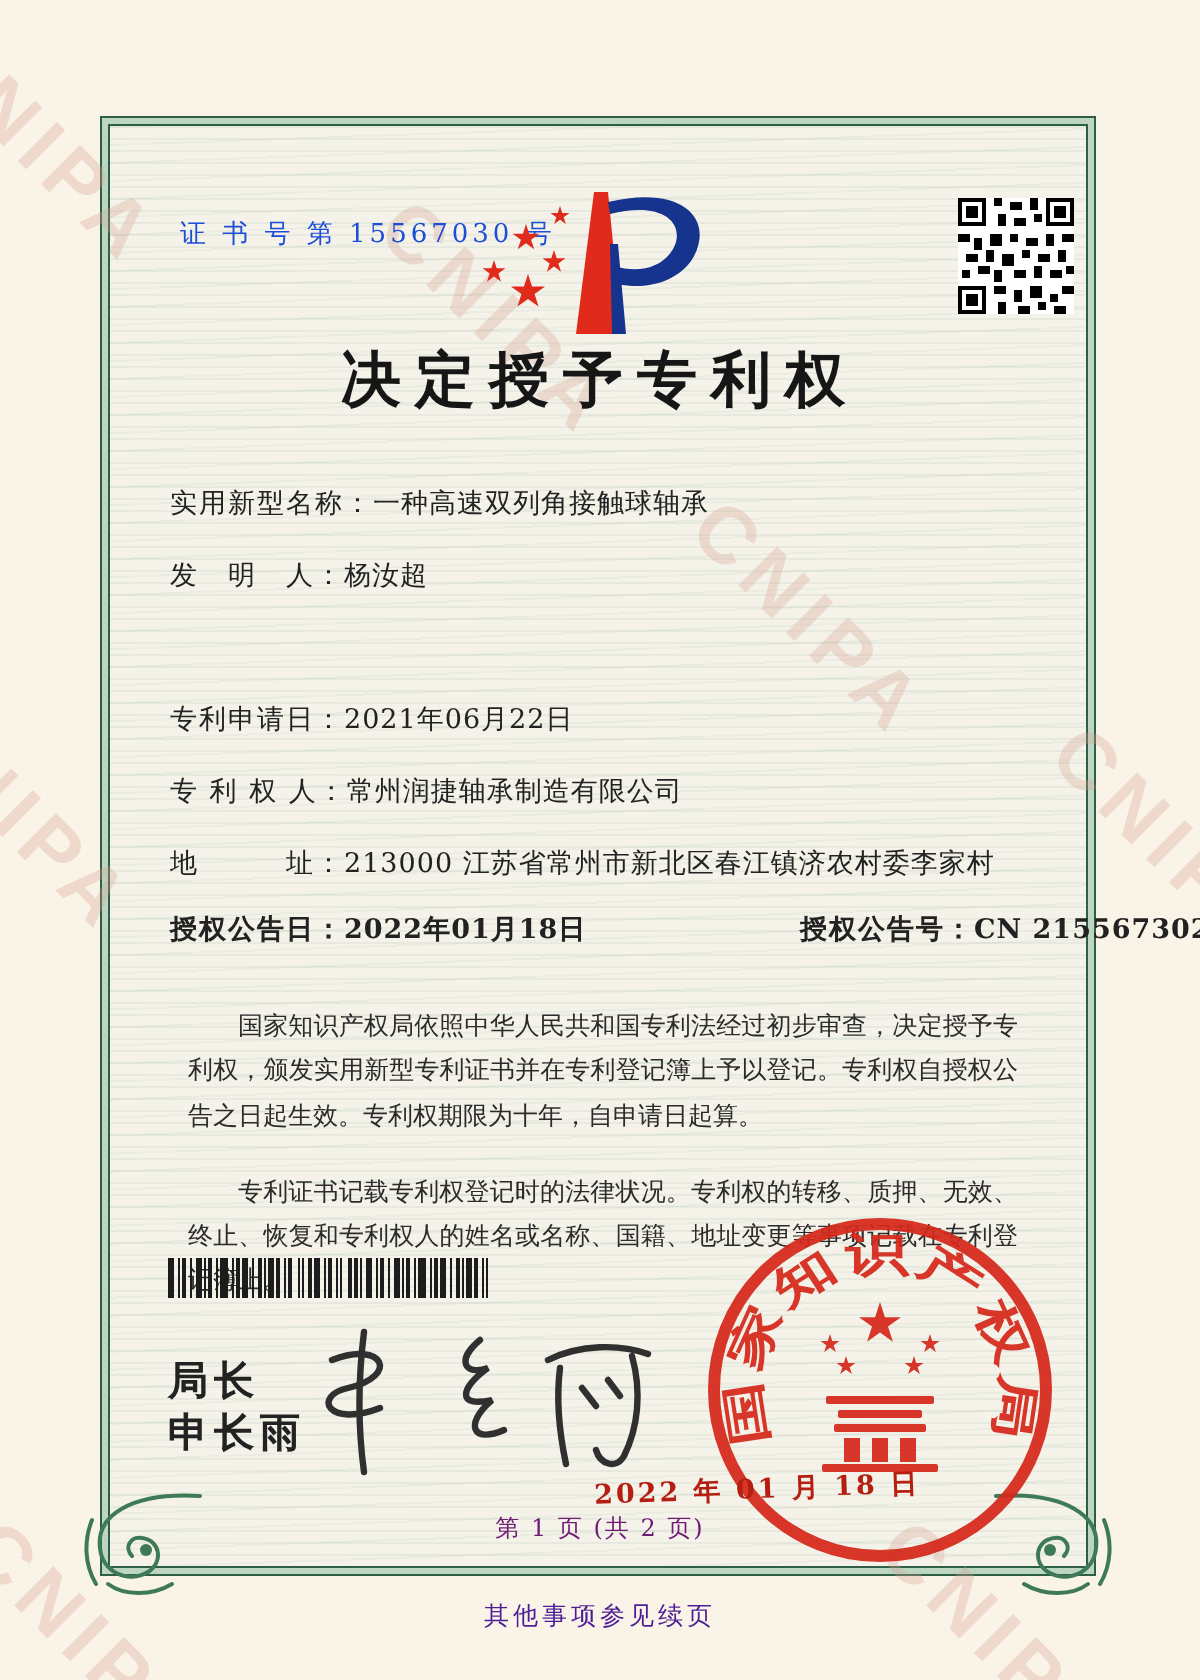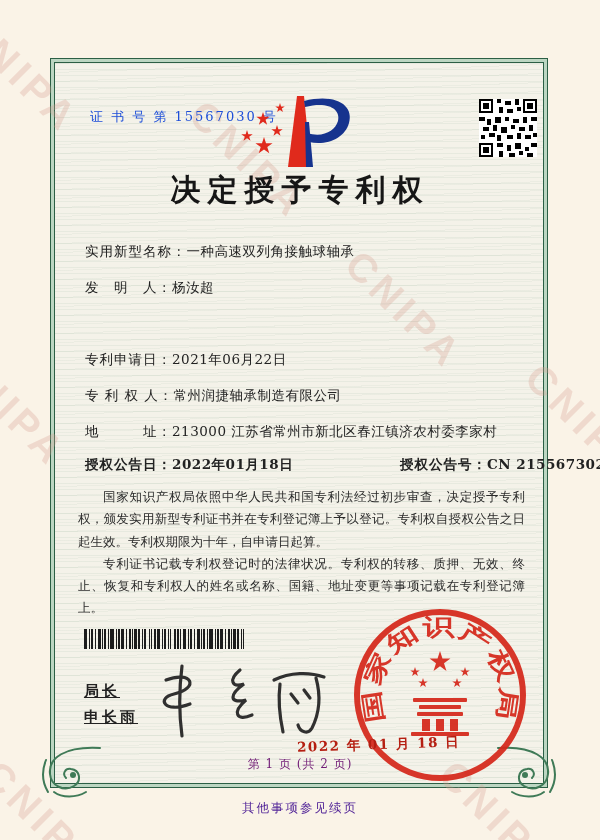--- a/index.html
+++ b/index.html
@@ -40,26 +40,26 @@
     position:absolute; left:0; top:170px; width:100%; text-align:center;
     font-size:30px; font-weight:bold; letter-spacing:7px; color:#161616;
   }
   .fieldrow{position:absolute; left:85px; font-size:13.5px; letter-spacing:0.5px; color:#222; white-space:nowrap;}
   .fieldrow .lab{letter-spacing:1px;}
   .pair2{position:absolute; left:315px; top:0;}
   .paras{
     position:absolute; left:78px; top:486px; width:447px;
     font-size:12.5px; line-height:1.78; text-align:justify; color:#2b2b2b;
   }
-  .paras p{margin:0; text-indent:2em;}
+  .paras p{margin:16px; text-indent:2em;}
   .barcode{position:absolute; left:84px; top:629px;}
   .signer{
     position:absolute; left:84px; top:678px;
-    font-family:"Liberation Sans",sans-serif; font-weight:bold; font-size:15px;
-    letter-spacing:3px; color:#222; line-height:26px;text-decoration:underline;
+    font-family:"Liberation Sans",sans-serif; font-weight:bold; font-size:20px;
+    letter-spacing:3px; color:#222; line-height:26px;
   }
   .signature{position:absolute; left:148px; top:652px;}
   .seal{position:absolute; left:351px; top:606px; opacity:0.93;}
   .seal-date{
     position:absolute; left:297px; top:736px; z-index:4;
     font-size:13.5px; font-weight:bold; letter-spacing:1.5px; color:#b51f12;
     transform:rotate(-2deg); white-space:nowrap;
   }
   .page-info{
     position:absolute; left:0; top:756px; width:100%; text-align:center;

